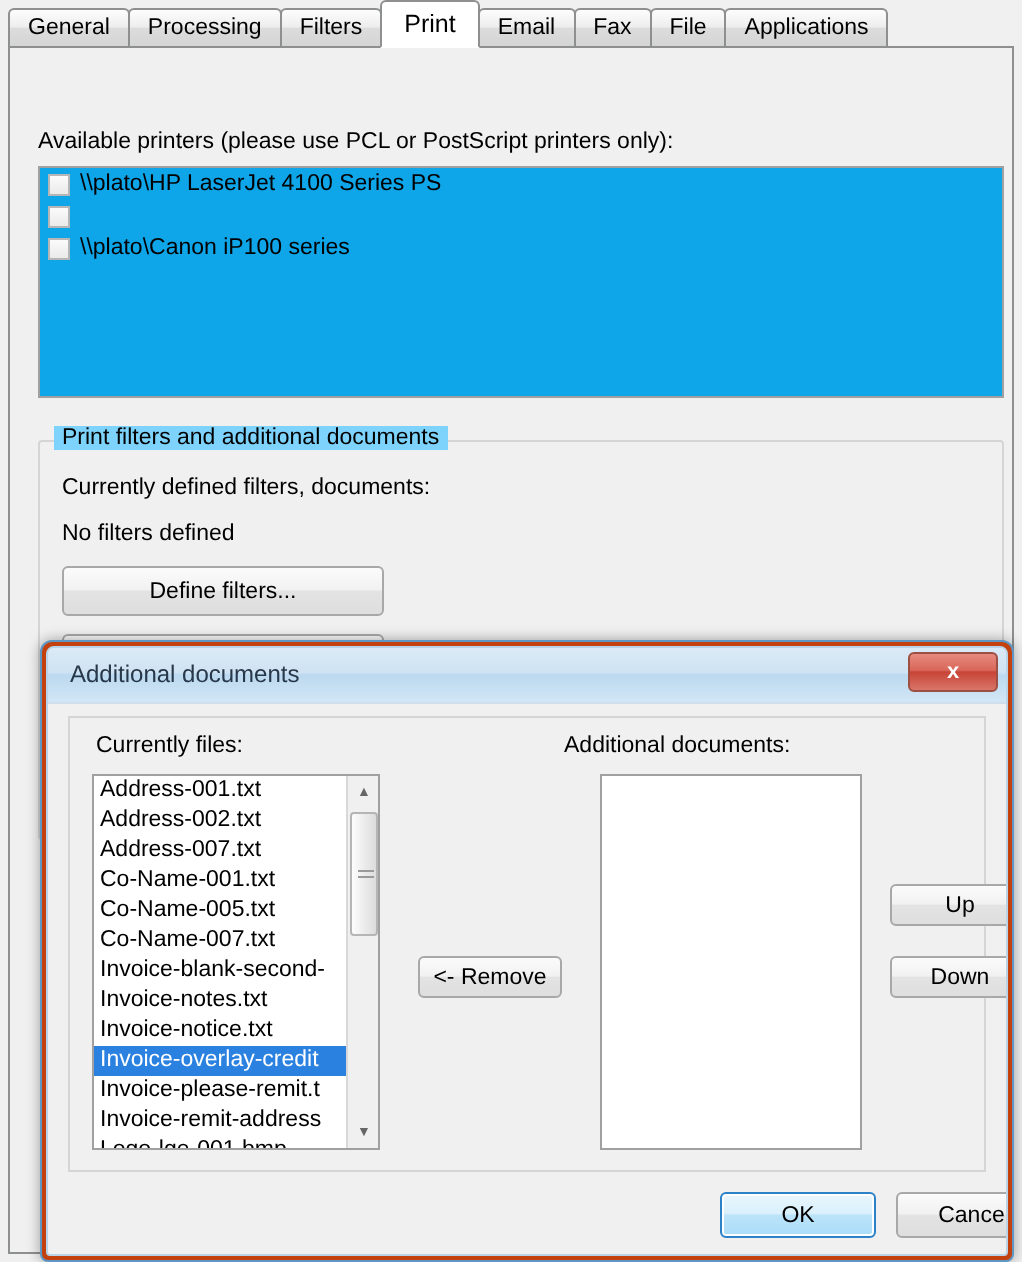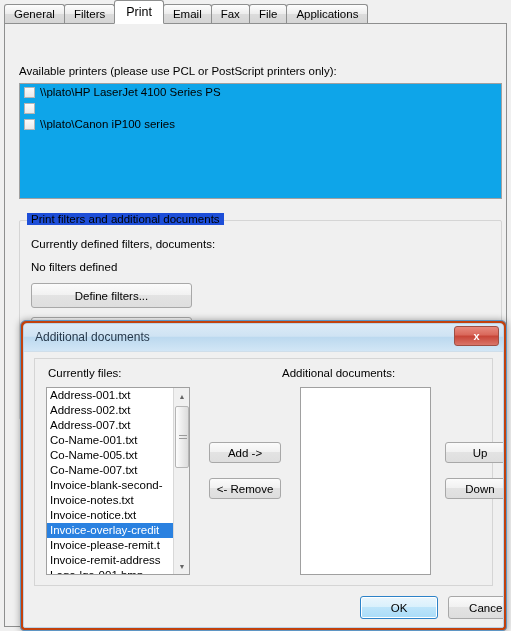--- a/index.html
+++ b/index.html
@@ -101,21 +101,21 @@
     position: absolute;
     left: 14px; top: 196px;
     width: 483px; height: 200px;
     box-sizing: border-box;
     border: 1px solid #d5d5d5;
     border-radius: 2px;
   }
   #groupbox-title {
     position: absolute;
     left: 22px; top: 189px;
-    background: #1d4ed8;
+    background: #7dd3fc;
     padding: 0 4px;
     font-size: 11.5px;
   }
   #filters-caption { left: 26px; top: 214px; }
   #filters-status  { left: 26px; top: 237px; }
 
   .btn {
     box-sizing: border-box;
     border: 1px solid #a8a8a8;
     border-radius: 3px;
@@ -307,20 +307,21 @@
   #btn-cancel {
     position: absolute; left: 424px; top: 272px;
     width: 78px; height: 23px;
   }
 </style>
 </head>
 <body>
 
 <div id="tabstrip">
     <div class="tab">General</div>
+    <div class="tab">Processing</div>
     <div class="tab">Filters</div>
     <div class="tab selected">Print</div>
     <div class="tab">Email</div>
     <div class="tab">Fax</div>
     <div class="tab">File</div>
     <div class="tab">Applications</div>
   </div>
 
 <div id="tabpage">
 
@@ -381,21 +382,20 @@
         </div>
       <div id="avail-scroll">
         <div class="sb-arrow up">▲</div>
         <div id="sb-thumb">
           <div id="sb-grip"></div>
         </div>
         <div class="sb-arrow down">▼</div>
       </div>
     </div>
 
-    <button class="btn" id="btn-add">Add -&gt;</button>
     <button class="btn" id="btn-remove">&lt;- Remove</button>
 
     <div id="addl-list"></div>
 
     <button class="btn" id="btn-up">Up</button>
     <button class="btn" id="btn-down">Down</button>
 
     <button class="btn" id="btn-ok">OK</button>
     <button class="btn" id="btn-cancel">Cancel</button>
   </div>

